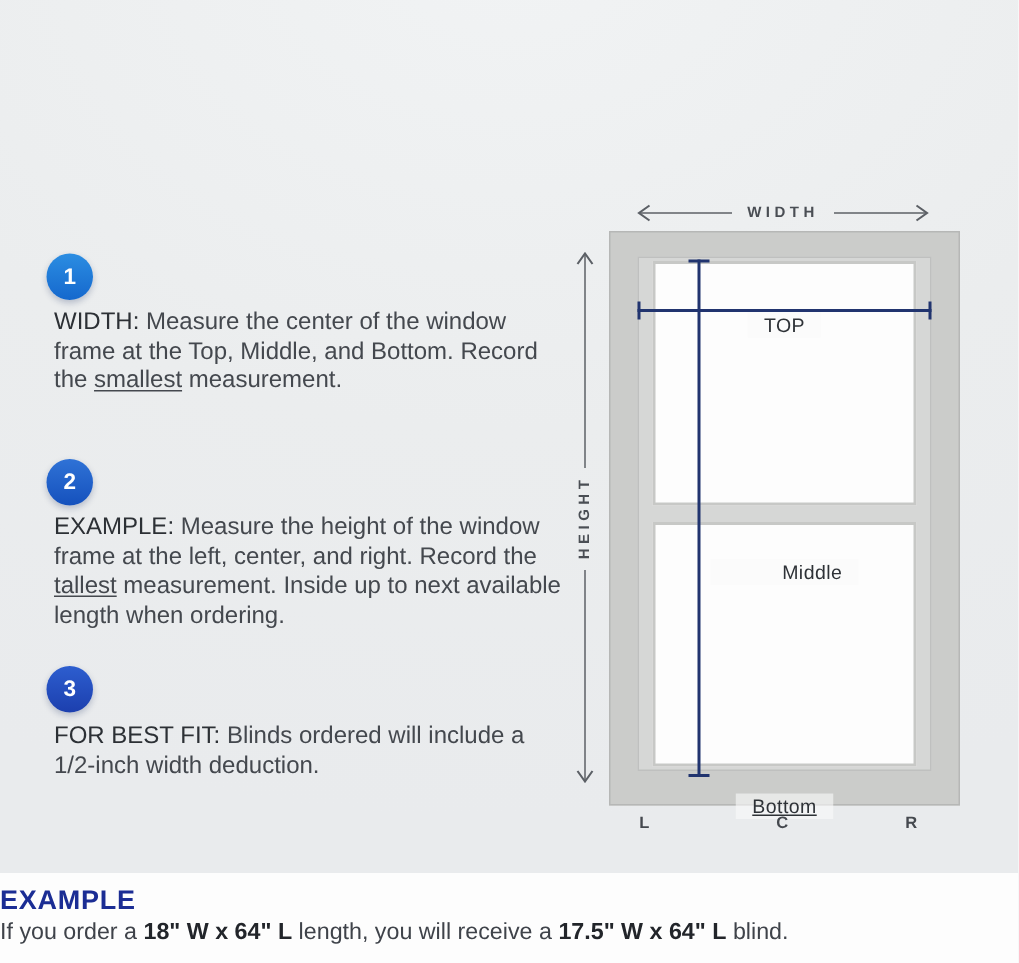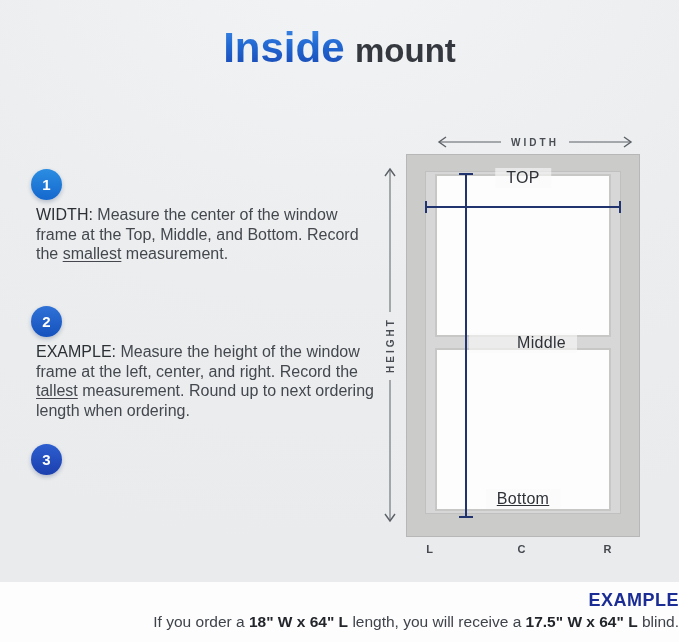--- a/index.html
+++ b/index.html
@@ -60,71 +60,68 @@
   .v-line::before { top:0; } .v-line::after { bottom:0; }
   .h-line { position:absolute; left:425px; top:206px; width:196px; height:2px; background:#21346f; }
   .h-line::before, .h-line::after {
     content:""; position:absolute; top:-5px; width:2px; height:12px; background:#21346f;
   }
   .h-line::before { left:0; } .h-line::after { right:0; }
 
   
   .pos-lbl {
     position:absolute; transform:translateX(-50%);
-    font-size:16px; color:#2e3237; letter-spacing:.3px;
-    background:rgba(250,250,250,.6); padding:1px 11px; white-space:nowrap;
+    font-size:13px; color:#2e3237; letter-spacing:.3px;
+    background:rgba(250,250,250,.6); padding:1px 11px; white-space:nowrap;margin-top:40px;
   }
   .lbl-top { left:523px; top:168px; }
   .lbl-middle { left:523px; top:333px;padding-left:48px; }
   .lbl-bottom { left:523px; top:489px;text-decoration:underline; }
 
   
-  .width-arrow { position:absolute; left:437px; top:135px; width:196px; height:14px; }
+  .width-arrow { position:absolute; left:424px; top:135px; width:196px; height:14px; }
   .height-arrow { position:absolute; left:383px; top:167px; width:14px; height:356px; }
   .dim-lbl {
     position:absolute; top:50%; left:50%; transform:translate(-50%,-50%);
     font-size:10px; font-weight:600; letter-spacing:3px; color:#4a4e54; white-space:nowrap;
   }
   .height-arrow .dim-lbl { transform:translate(-50%,-50%) rotate(-90deg); }
 
   
   .axis-lbl {
     position:absolute; top:543px; transform:translateX(-50%);
     font-size:11px; font-weight:600; letter-spacing:1px; color:#45494f;
   }
   .ax-l { left:430px; } .ax-c { left:522px; } .ax-r { left:608px; }
 
   
   .example {
     position:absolute; left:0; bottom:0; width:100%; height:60px;
-    background:#fdfdfd; text-align:right; padding-top:8px;
+    background:#fdfdfd; text-align:left; padding-top:8px;
   }
   .example h2 { font-size:18px; font-weight:700; color:#1b2d94; letter-spacing:.5px; }
   .example p { margin-top:2px; font-size:15.5px; color:#3f434a; }
   .example p strong { color:#22252a; font-weight:700; }
 </style>
 </head>
 <body>
 
 <div class="canvas">
 
   <div class="hdr">
-    <div class="sub">
-      <span class="accent">Inside</span>
-      <span class="rest">mount</span>
-    </div>
   </div>
 
   <div class="step-num n1">1</div>
   <p class="step-text t1"><strong>WIDTH:</strong><span> Measure the center of the window frame at the Top, Middle, and Bottom. Record the </span><span class="u">smallest</span><span> measurement.</span></p>
 
   <div class="step-num n2">2</div>
-  <p class="step-text t2"><strong>EXAMPLE:</strong><span> Measure the height of the window frame at the left, center, and right. Record the </span><span class="u">tallest</span><span> measurement. Round up to next ordering length when ordering.</span></p>
+  <p class="step-text t2"><strong>EXAMPLE:</strong><span> Measure the height of the window frame at the left, center, and right. Record the </span><span class="u">tallest</span><span> measurement. Inside up to next available length when ordering.</span></p>
 
   <div class="step-num n3">3</div>
+  <p class="step-text t3"><strong>FOR BEST FIT:</strong><span> Blinds ordered will include a 1/2-inch width deduction.</span><span class="u"></span><span></span></p>
 
   <div class="width-arrow">
     <svg width="196" height="14">
       <polyline points="9,2 2,7 9,12" fill="none" stroke="#5c6066" stroke-width="1.4"></polyline>
       <line x1="2" y1="7" x2="64" y2="7" stroke="#5c6066" stroke-width="1"></line>
       <line x1="132" y1="7" x2="194" y2="7" stroke="#5c6066" stroke-width="1"></line>
       <polyline points="187,2 194,7 187,12" fill="none" stroke="#5c6066" stroke-width="1.4"></polyline>
     </svg>
     <span class="dim-lbl">WIDTH</span>
   </div>

